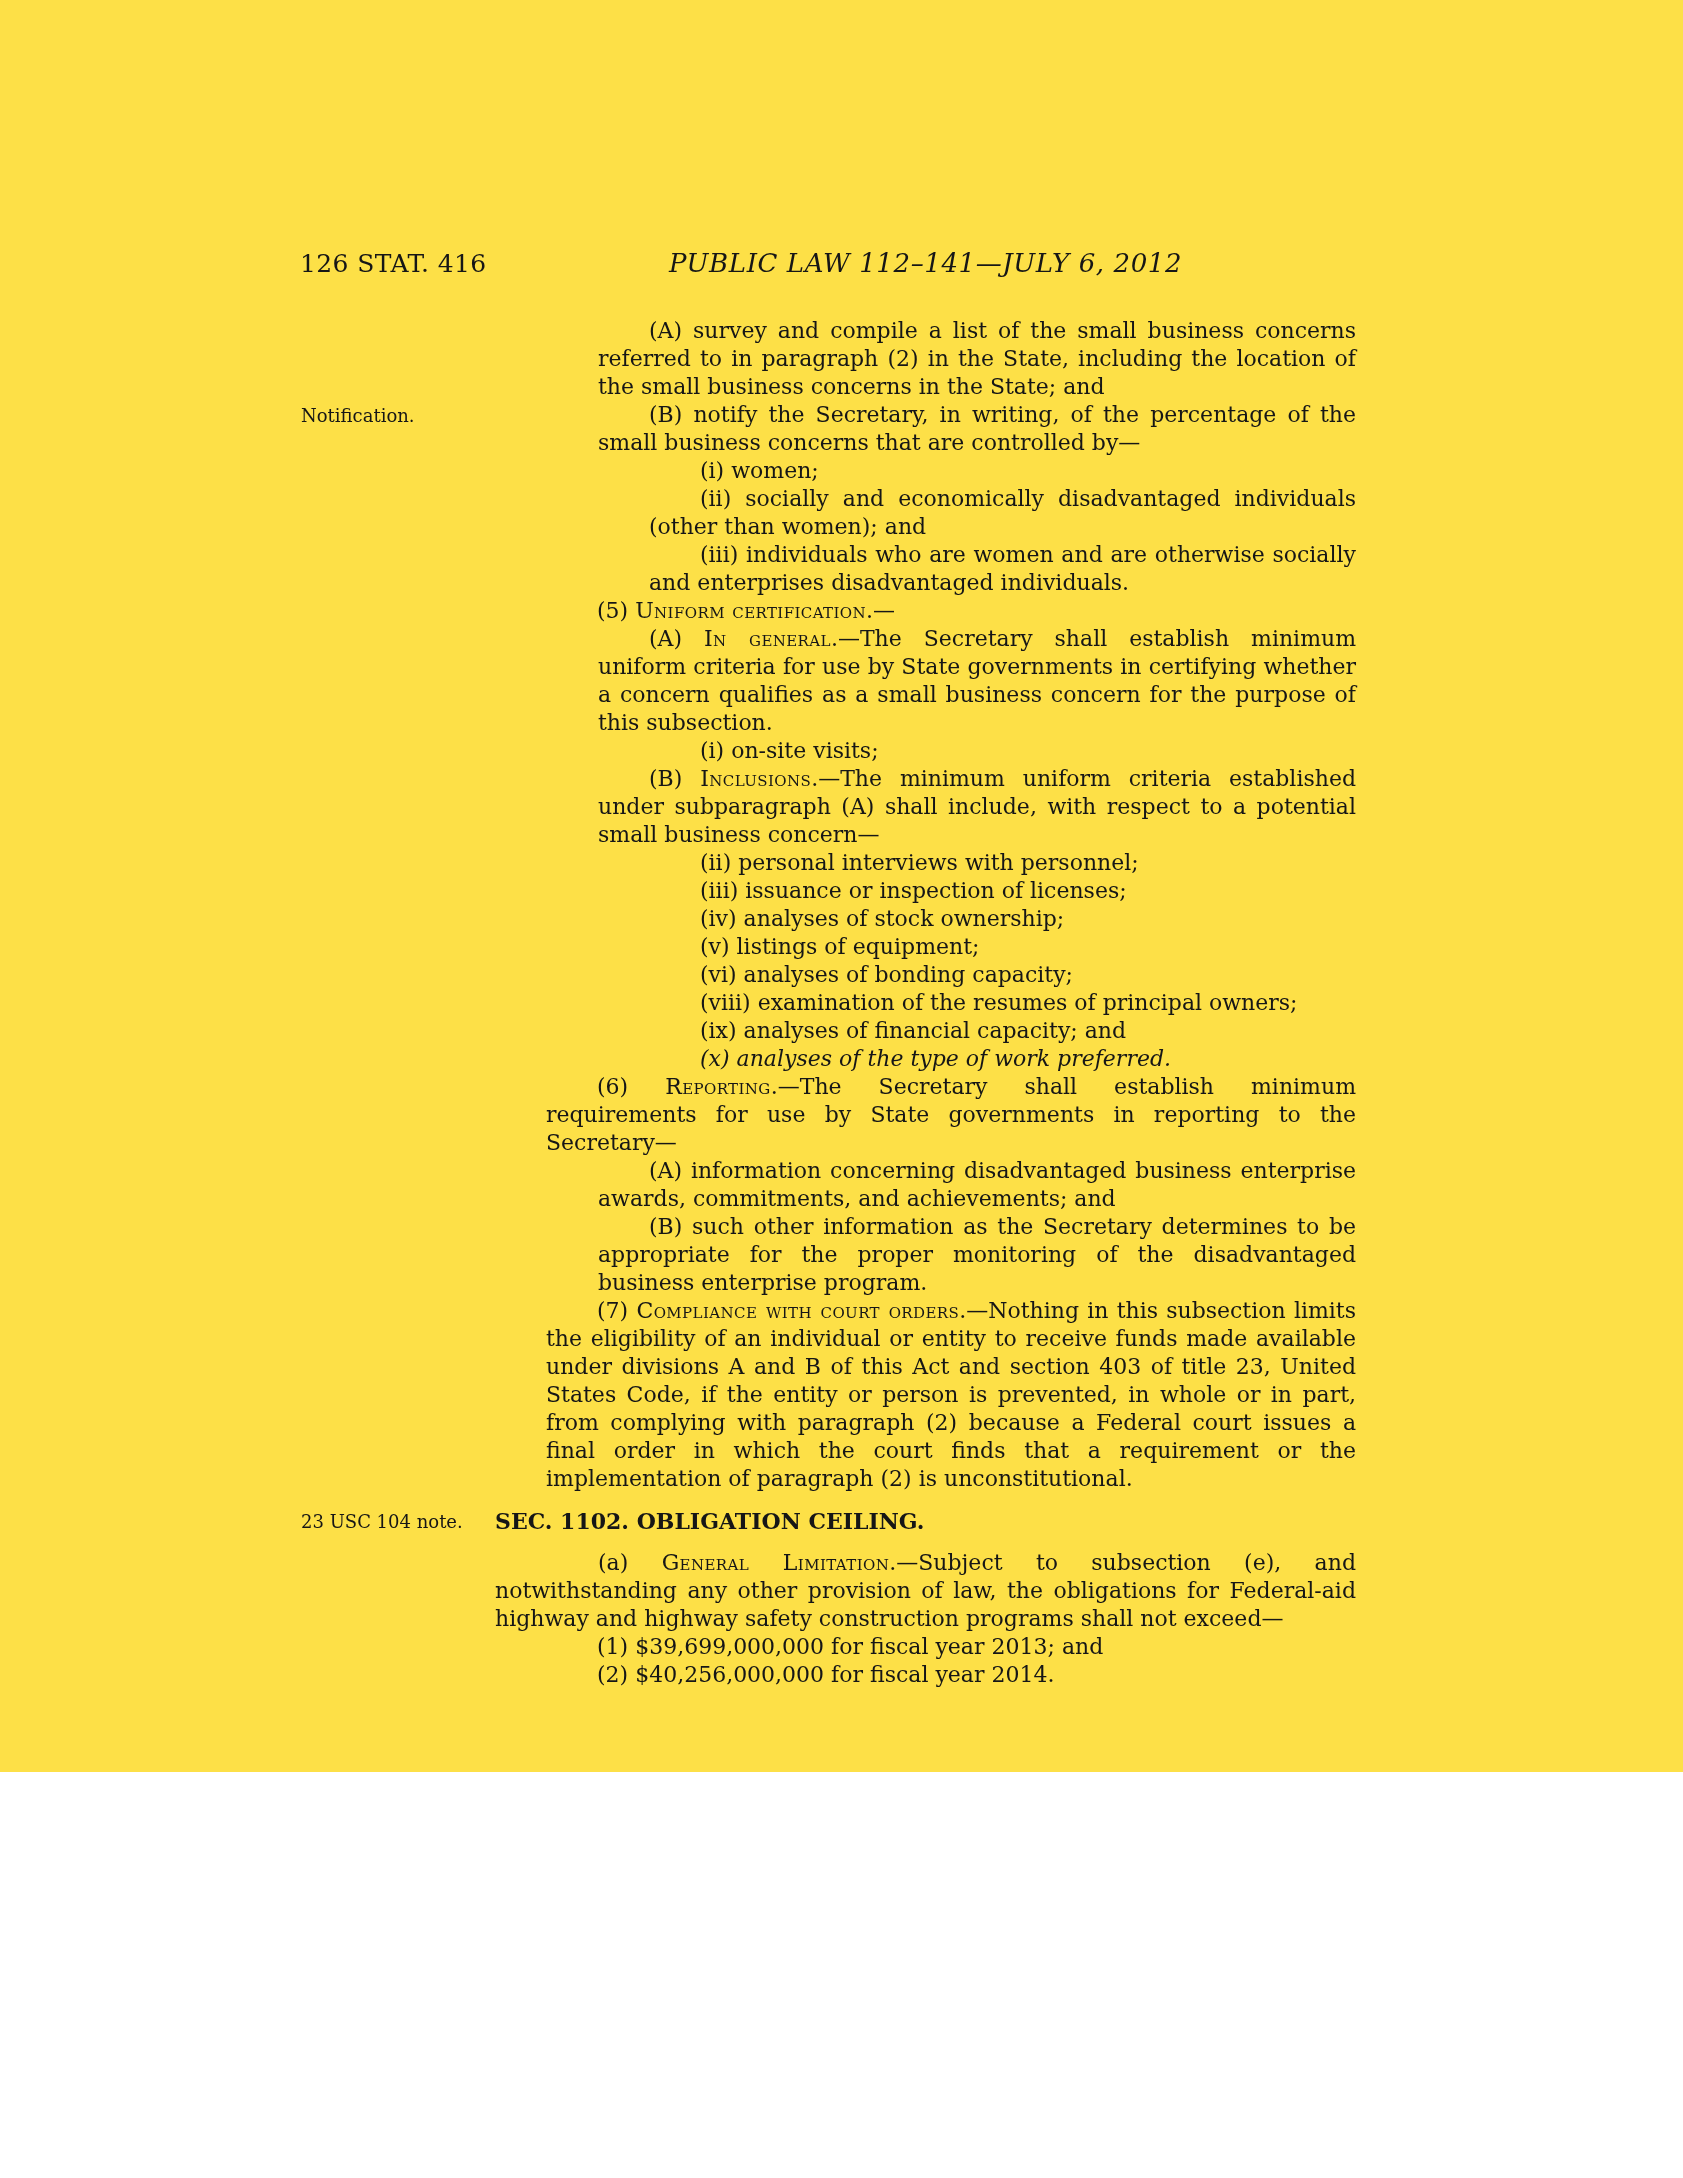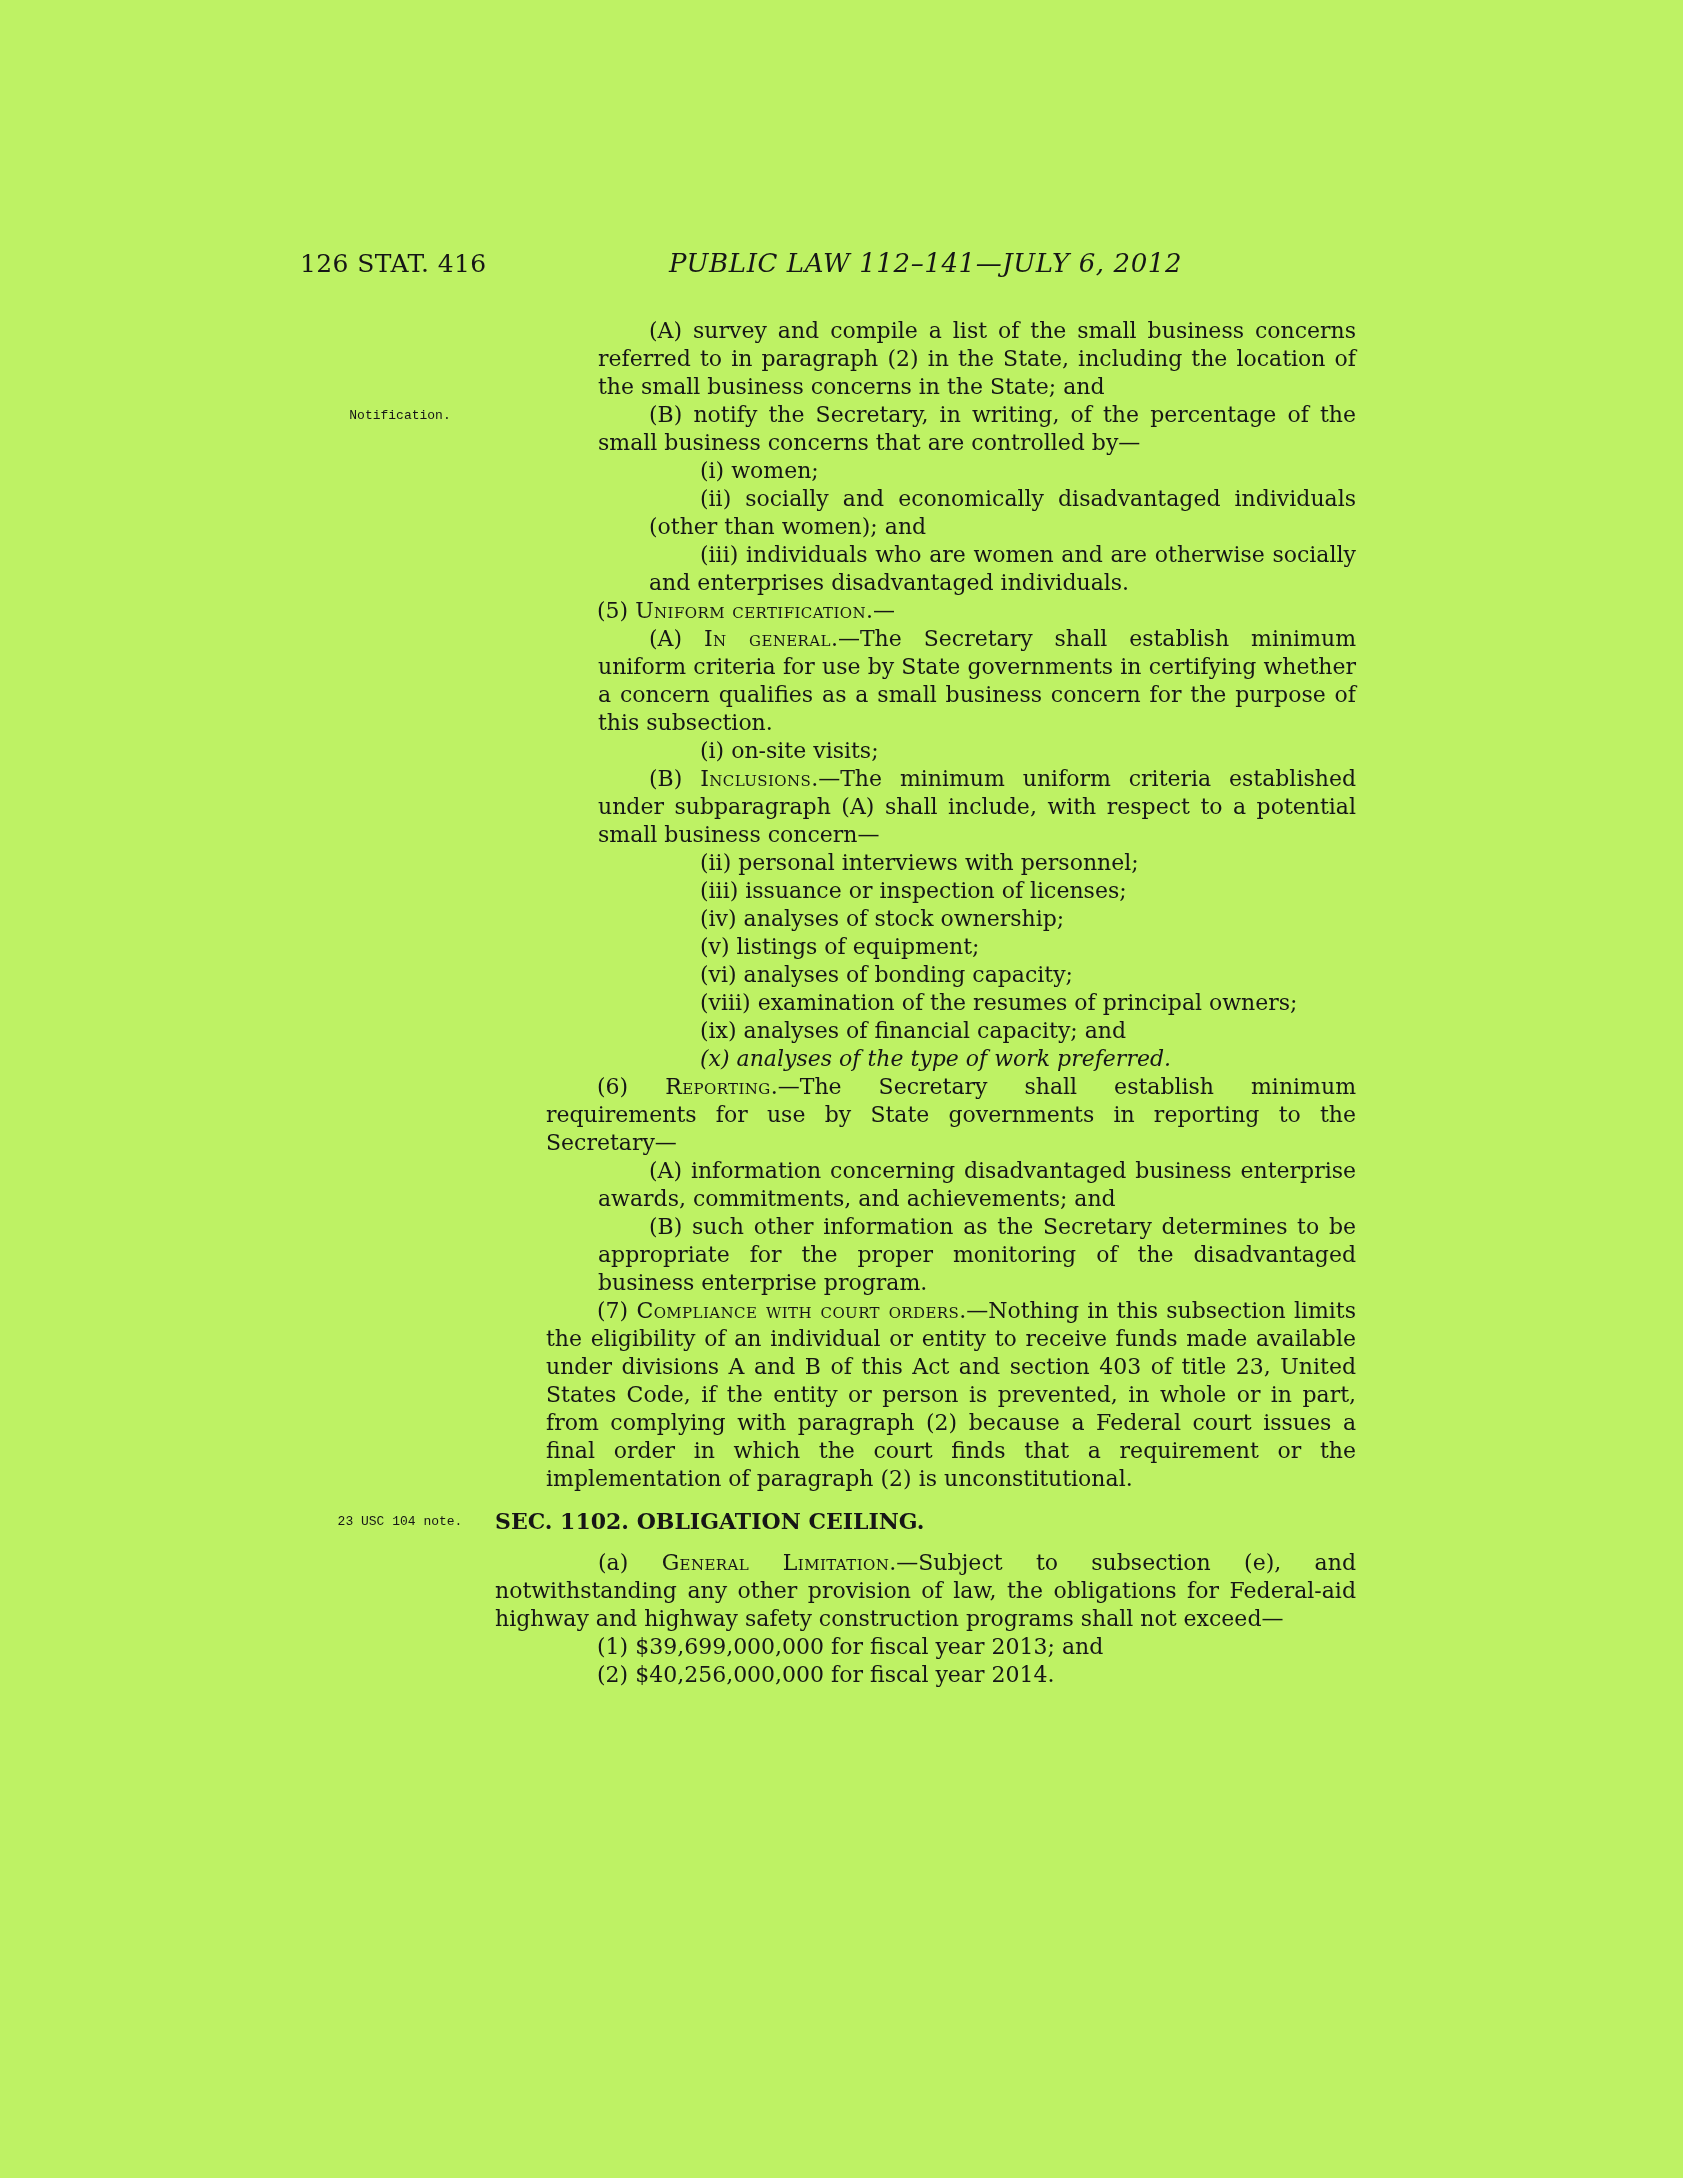--- a/index.html
+++ b/index.html
@@ -7,22 +7,22 @@
   body {
     width: 1683px;
     height: 2178px;
     font-family: "DejaVu Serif", serif;
     color: #161616;
     -webkit-font-smoothing: antialiased;
   }
   .page {
     position: relative;
     width: 1683px;
-    height: 2178px;
-    background: #bef264;
+    height: 1772px;
+    background: #fde047;
     overflow: hidden;
   }
   .stat-number {
     position: absolute;
     left: 300px;
     top: 249px;
     font-size: 25px;
     letter-spacing: 0.4px;
     white-space: nowrap;
   }
@@ -52,28 +52,27 @@
   .level-sec {
     font-weight: bold;
     margin-top: 14px;
     margin-bottom: 14px;
     text-align: left;
   }
   .margin-note {
     position: absolute;
     top: 3px;
     width: 198px;
-    font-size: 13px;
+    font-size: 18px;
     line-height: 24px;
-    text-align: center;
+    text-align: left;
     text-indent: 0;
     font-weight: normal;
     white-space: nowrap;
     font-variant: normal;
-    font-family: Liberation Mono, monospace;
   }
 </style>
 </head>
 <body>
 
 <div class="page">
   <div class="stat-number">126 STAT. 416</div>
   <div class="law-title">PUBLIC LAW 112–141—JULY 6, 2012</div>
   <div class="doc-body">
       <div class="para level-A" style="margin-left: 103px; text-indent: 51px;"><span>(A) survey and compile a list of the small business concerns referred to in paragraph (2) in the State, including the location of the small business concerns in the State; and</span></div>

